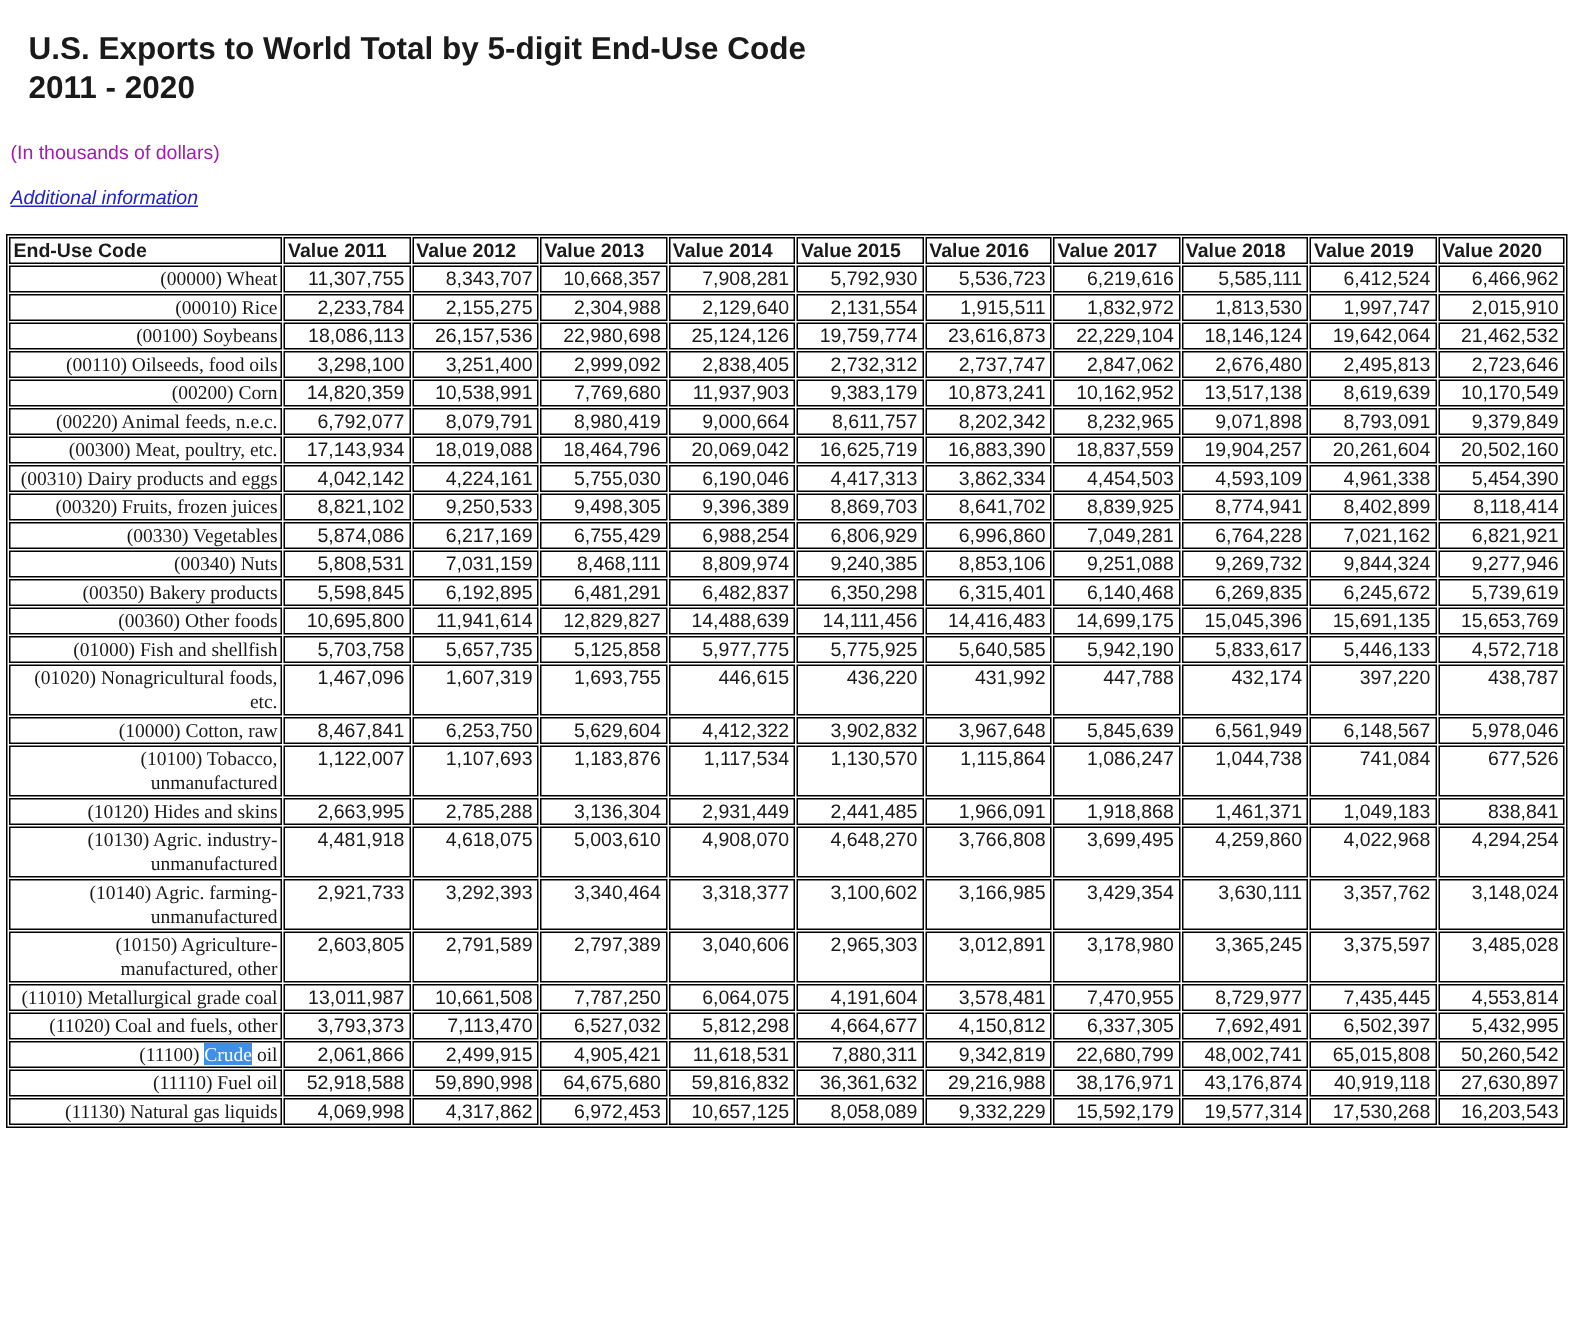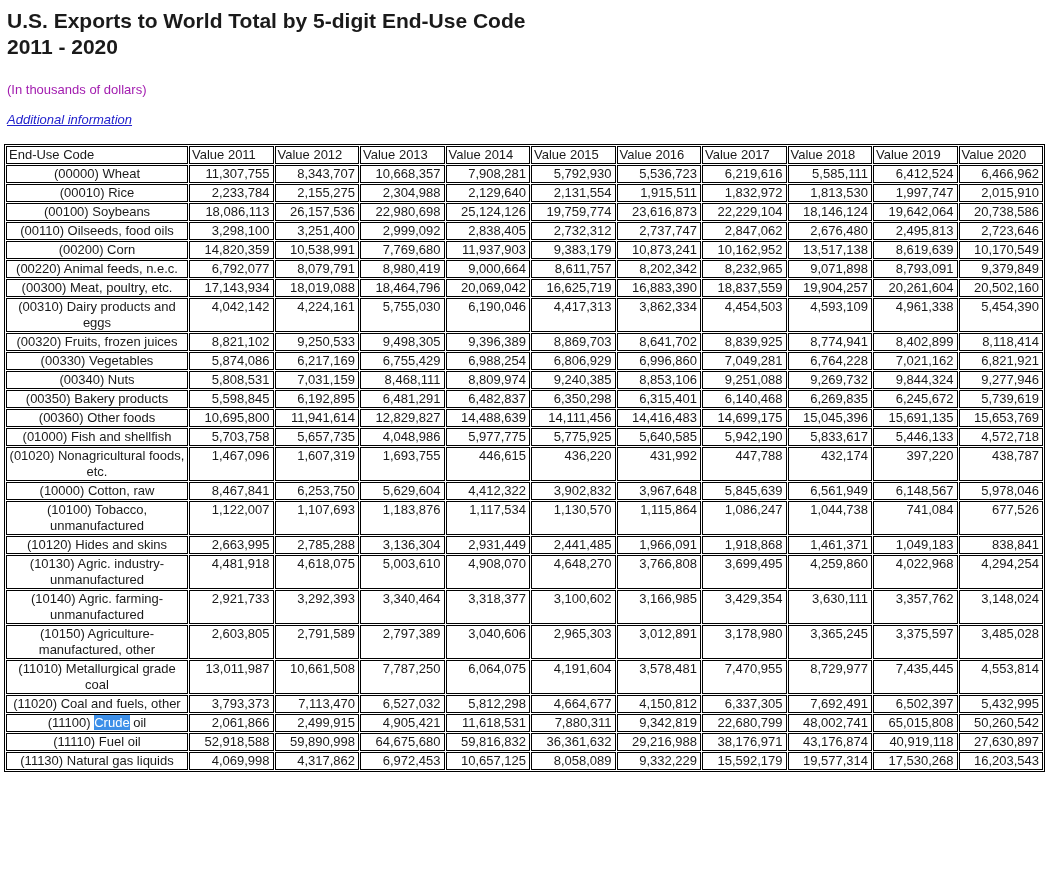--- a/index.html
+++ b/index.html
@@ -1,30 +1,30 @@
 <!DOCTYPE html>
 <html style="--link: #2222CC; --border: #000000; --sel: #3D8FE8; --selText: #FFFFFF;"><head>
 <meta charset="utf-8">
 <style>
   :root{
     --link:#2222CC; --border:#000000; --sel:#3D8FE8; --selText:#FFFFFF;
   }
   html,body{margin:0;padding:0;background:#fff;width:1053px;height:893px;overflow:hidden;}
   body{font-family:"Liberation Sans","DejaVu Sans",sans-serif;color:#1a1a1a;}
   .page{padding:8px 4px 0 7px;}
-  h1{margin:0;font-size:21px;line-height:26px;font-weight:bold;color:#1a1a1a;}
+  h1{margin:12px;font-size:21px;line-height:26px;font-weight:bold;color:#1a1a1a;}
   .subtitle{margin:22px 0 0 0;font-size:13px;color:#a21caf;}
   .linkp{margin:15px 0 0 0;font-size:13px;}
   a.addl{color:var(--link);font-style:italic;cursor:pointer;}
   table{margin-top:17px;margin-left:-3px;border-collapse:separate;border-spacing:1px;
         border:1px solid var(--border);table-layout:fixed;width:1041px;font-size:13px;}
   th,td{border:1px solid var(--border);padding:0 2px;line-height:16px;vertical-align:top;
         overflow:hidden;}
-  th{font-weight:normal;text-align:left;white-space:nowrap;}
-  td.label{text-align:center;}
+  th{font-weight:bold;text-align:left;white-space:nowrap;}
+  td.label{text-align:right;font-family:Liberation Serif, serif;}
   td.num{text-align:right;padding-right:3px;font-variant-numeric:tabular-nums;}
   .sel{background:var(--sel);color:var(--selText);}
 </style>
 </head>
 <body>
 
 <div class="page">
   <h1><span>U.S. Exports to World Total by 5-digit End-Use Code</span><br>
   <span>2011 - 2020</span></h1>
 
@@ -92,21 +92,21 @@
           <td class="label">(00100) Soybeans</td>
           <td class="num">18,086,113</td>
           <td class="num">26,157,536</td>
           <td class="num">22,980,698</td>
           <td class="num">25,124,126</td>
           <td class="num">19,759,774</td>
           <td class="num">23,616,873</td>
           <td class="num">22,229,104</td>
           <td class="num">18,146,124</td>
           <td class="num">19,642,064</td>
-          <td class="num">20,738,586</td>
+          <td class="num">21,462,532</td>
         </tr>
         <tr>
           <td class="label">(00110) Oilseeds, food oils</td>
           <td class="num">3,298,100</td>
           <td class="num">3,251,400</td>
           <td class="num">2,999,092</td>
           <td class="num">2,838,405</td>
           <td class="num">2,732,312</td>
           <td class="num">2,737,747</td>
           <td class="num">2,847,062</td>
@@ -228,21 +228,21 @@
           <td class="num">14,416,483</td>
           <td class="num">14,699,175</td>
           <td class="num">15,045,396</td>
           <td class="num">15,691,135</td>
           <td class="num">15,653,769</td>
         </tr>
         <tr>
           <td class="label">(01000) Fish and shellfish</td>
           <td class="num">5,703,758</td>
           <td class="num">5,657,735</td>
-          <td class="num">4,048,986</td>
+          <td class="num">5,125,858</td>
           <td class="num">5,977,775</td>
           <td class="num">5,775,925</td>
           <td class="num">5,640,585</td>
           <td class="num">5,942,190</td>
           <td class="num">5,833,617</td>
           <td class="num">5,446,133</td>
           <td class="num">4,572,718</td>
         </tr>
         <tr>
           <td class="label">(01020) Nonagricultural foods, etc.</td>

